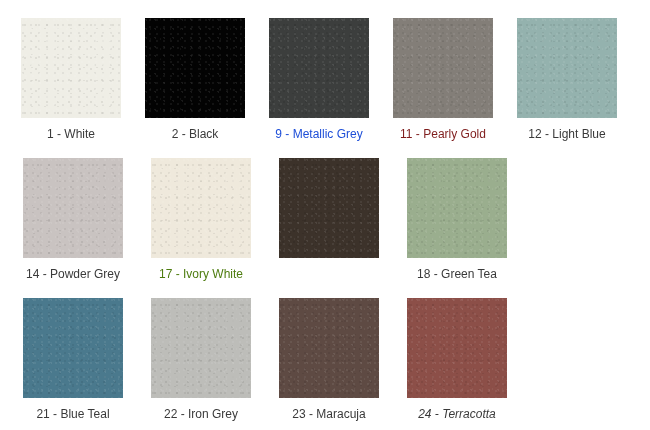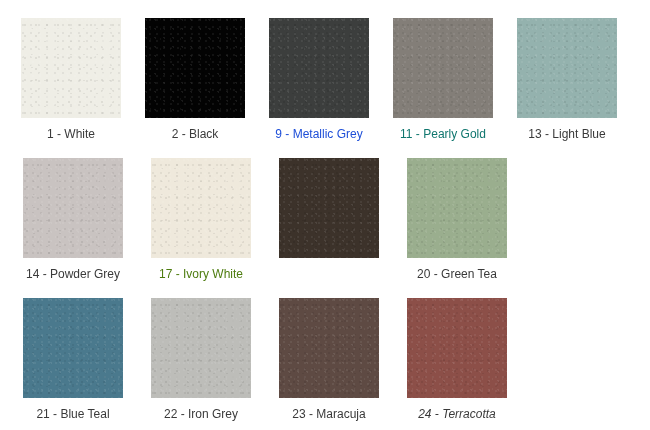--- a/index.html
+++ b/index.html
@@ -89,43 +89,43 @@
     <div class="swatch-cell">
       <div class="swatch-chip" style="background-color: rgb(3, 3, 3);"></div>
       <div class="swatch-label" style="color: rgb(58, 58, 58);">2 - Black</div>
     </div>
     <div class="swatch-cell">
       <div class="swatch-chip" style="background-color: rgb(60, 62, 61);"></div>
       <div class="swatch-label" style="color: #1d4ed8;">9 - Metallic Grey</div>
     </div>
     <div class="swatch-cell">
       <div class="swatch-chip" style="background-color: rgb(131, 126, 120);"></div>
-      <div class="swatch-label" style="color: #0f766e;">11 - Pearly Gold</div>
+      <div class="swatch-label" style="color: #7f1d1d;">11 - Pearly Gold</div>
     </div>
     <div class="swatch-cell">
       <div class="swatch-chip" style="background-color: rgb(148, 178, 174);"></div>
-      <div class="swatch-label" style="color: rgb(58, 58, 58);">13 - Light Blue</div>
+      <div class="swatch-label" style="color: rgb(58, 58, 58);">12 - Light Blue</div>
     </div>
   </div>
 
   <div class="swatch-row">
     <div class="swatch-cell">
       <div class="swatch-chip" style="background-color: rgb(201, 195, 193);"></div>
       <div class="swatch-label" style="color: rgb(58, 58, 58);">14 - Powder Grey</div>
     </div>
     <div class="swatch-cell">
       <div class="swatch-chip" style="background-color: rgb(239, 233, 220);"></div>
       <div class="swatch-label" style="color: #4d7c0f; text-align: center;">17 - Ivory White</div>
     </div>
     <div class="swatch-cell">
       <div class="swatch-chip" style="background-color: rgb(60, 50, 42);"></div>
     </div>
     <div class="swatch-cell">
       <div class="swatch-chip" style="background-color: rgb(154, 174, 142);"></div>
-      <div class="swatch-label" style="color: rgb(58, 58, 58);">20 - Green Tea</div>
+      <div class="swatch-label" style="color: rgb(58, 58, 58);">18 - Green Tea</div>
     </div>
   </div>
 
   <div class="swatch-row">
     <div class="swatch-cell">
       <div class="swatch-chip" style="background-color: rgb(74, 121, 141);"></div>
       <div class="swatch-label" style="color: rgb(58, 58, 58);">21 - Blue Teal</div>
     </div>
     <div class="swatch-cell">
       <div class="swatch-chip" style="background-color: rgb(189, 189, 185);"></div>

